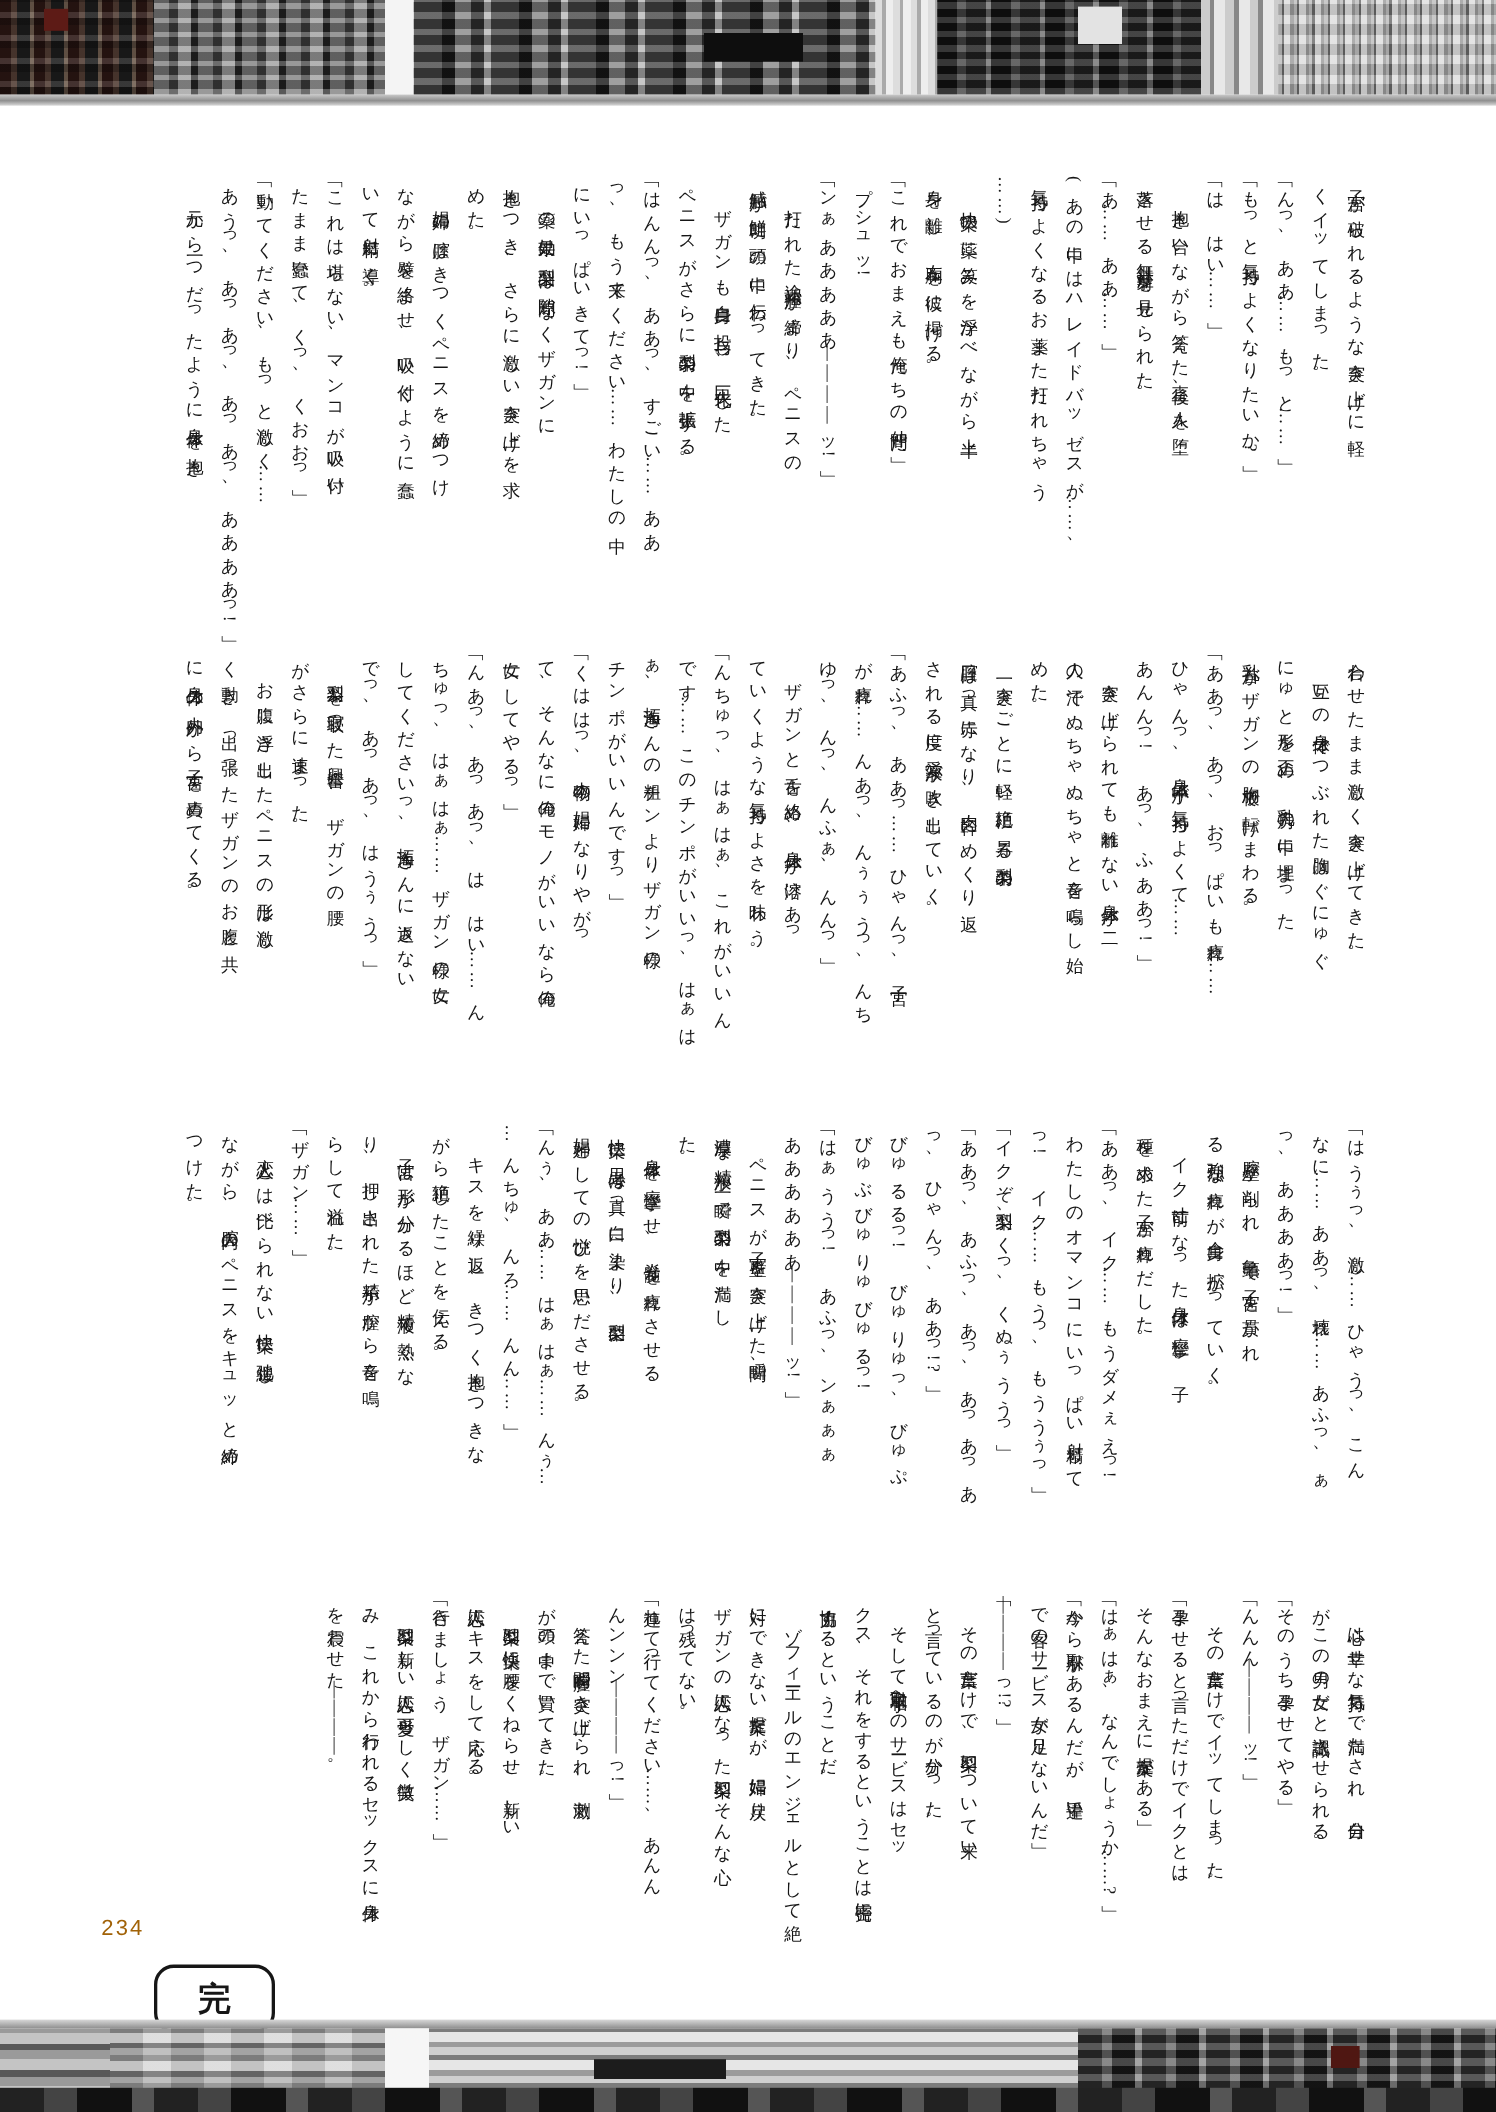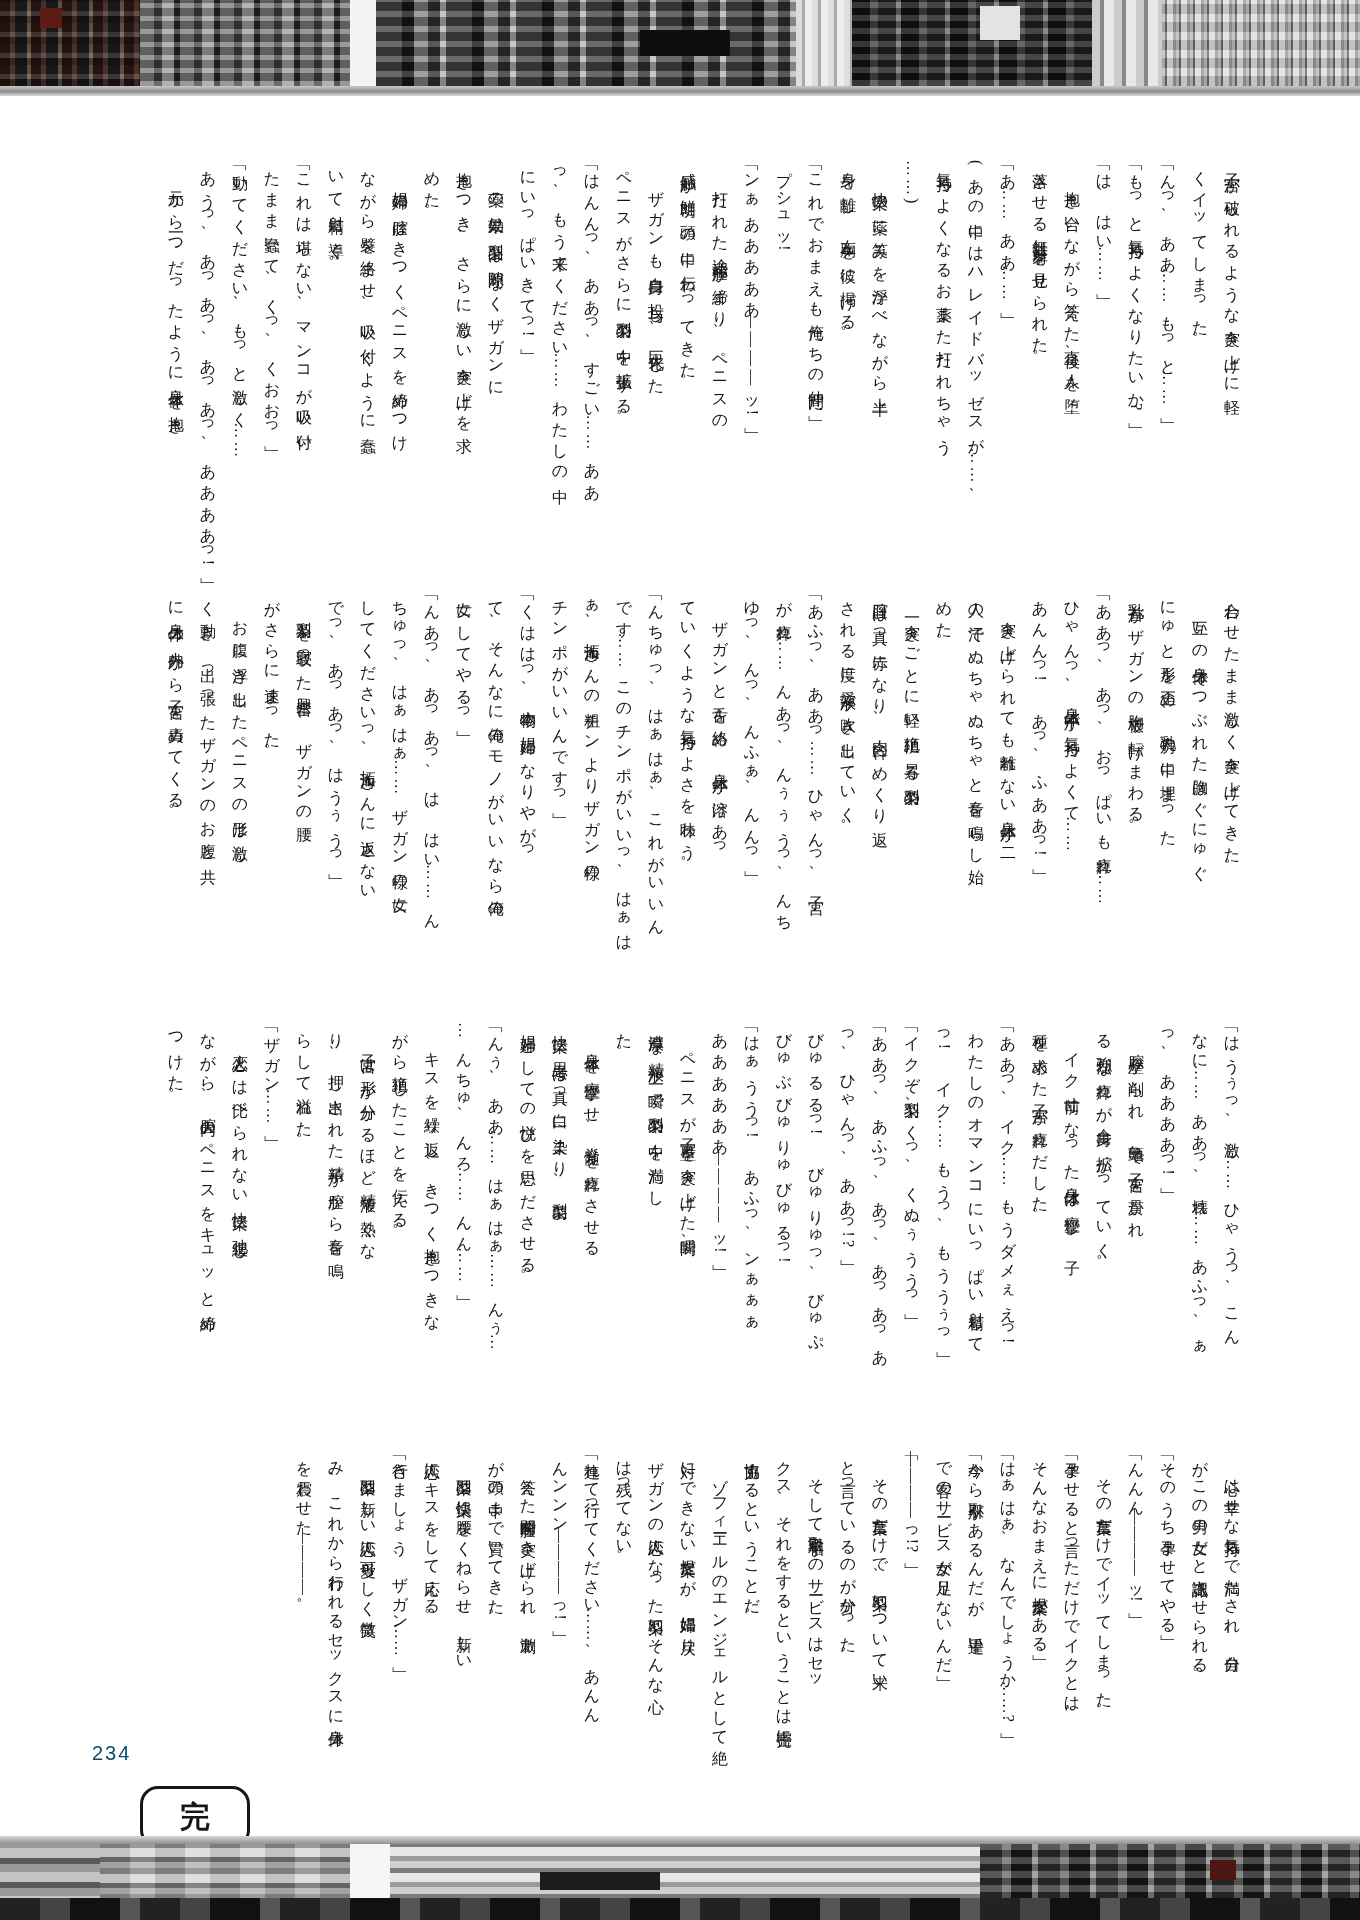--- a/index.html
+++ b/index.html
@@ -54,21 +54,21 @@
   .band{position:absolute;right:112px;writing-mode:vertical-rl;text-orientation:mixed;
         white-space:pre-line;font-size:16px;line-height:32px;letter-spacing:3px;
         color:#161616;}
   .band1{top:160px;height:424px;}
   .band2{top:590px;height:422px;}
   .band3{top:1022px;height:426px;}
   .band4{top:1450px;height:332px;letter-spacing:1px;}
 
   
   .page-number{position:absolute;left:92px;top:1742px;font-family:"Liberation Sans","DejaVu Sans",sans-serif;
-               font-size:20px;letter-spacing:2px;color:#0c4a6e;}
+               font-size:20px;letter-spacing:2px;color:#a16207;}
   .end-mark-box{position:absolute;left:140px;top:1786px;width:104px;height:56px;border:3px solid #161616;
                 border-radius:18px;background:#fff;display:flex;align-items:center;justify-content:center;}
   .end-mark-box span{font-size:30px;font-weight:bold;letter-spacing:0;}
 </style>
 </head>
 <body>
 
 <div class="page">
 
   <div class="header-art">

